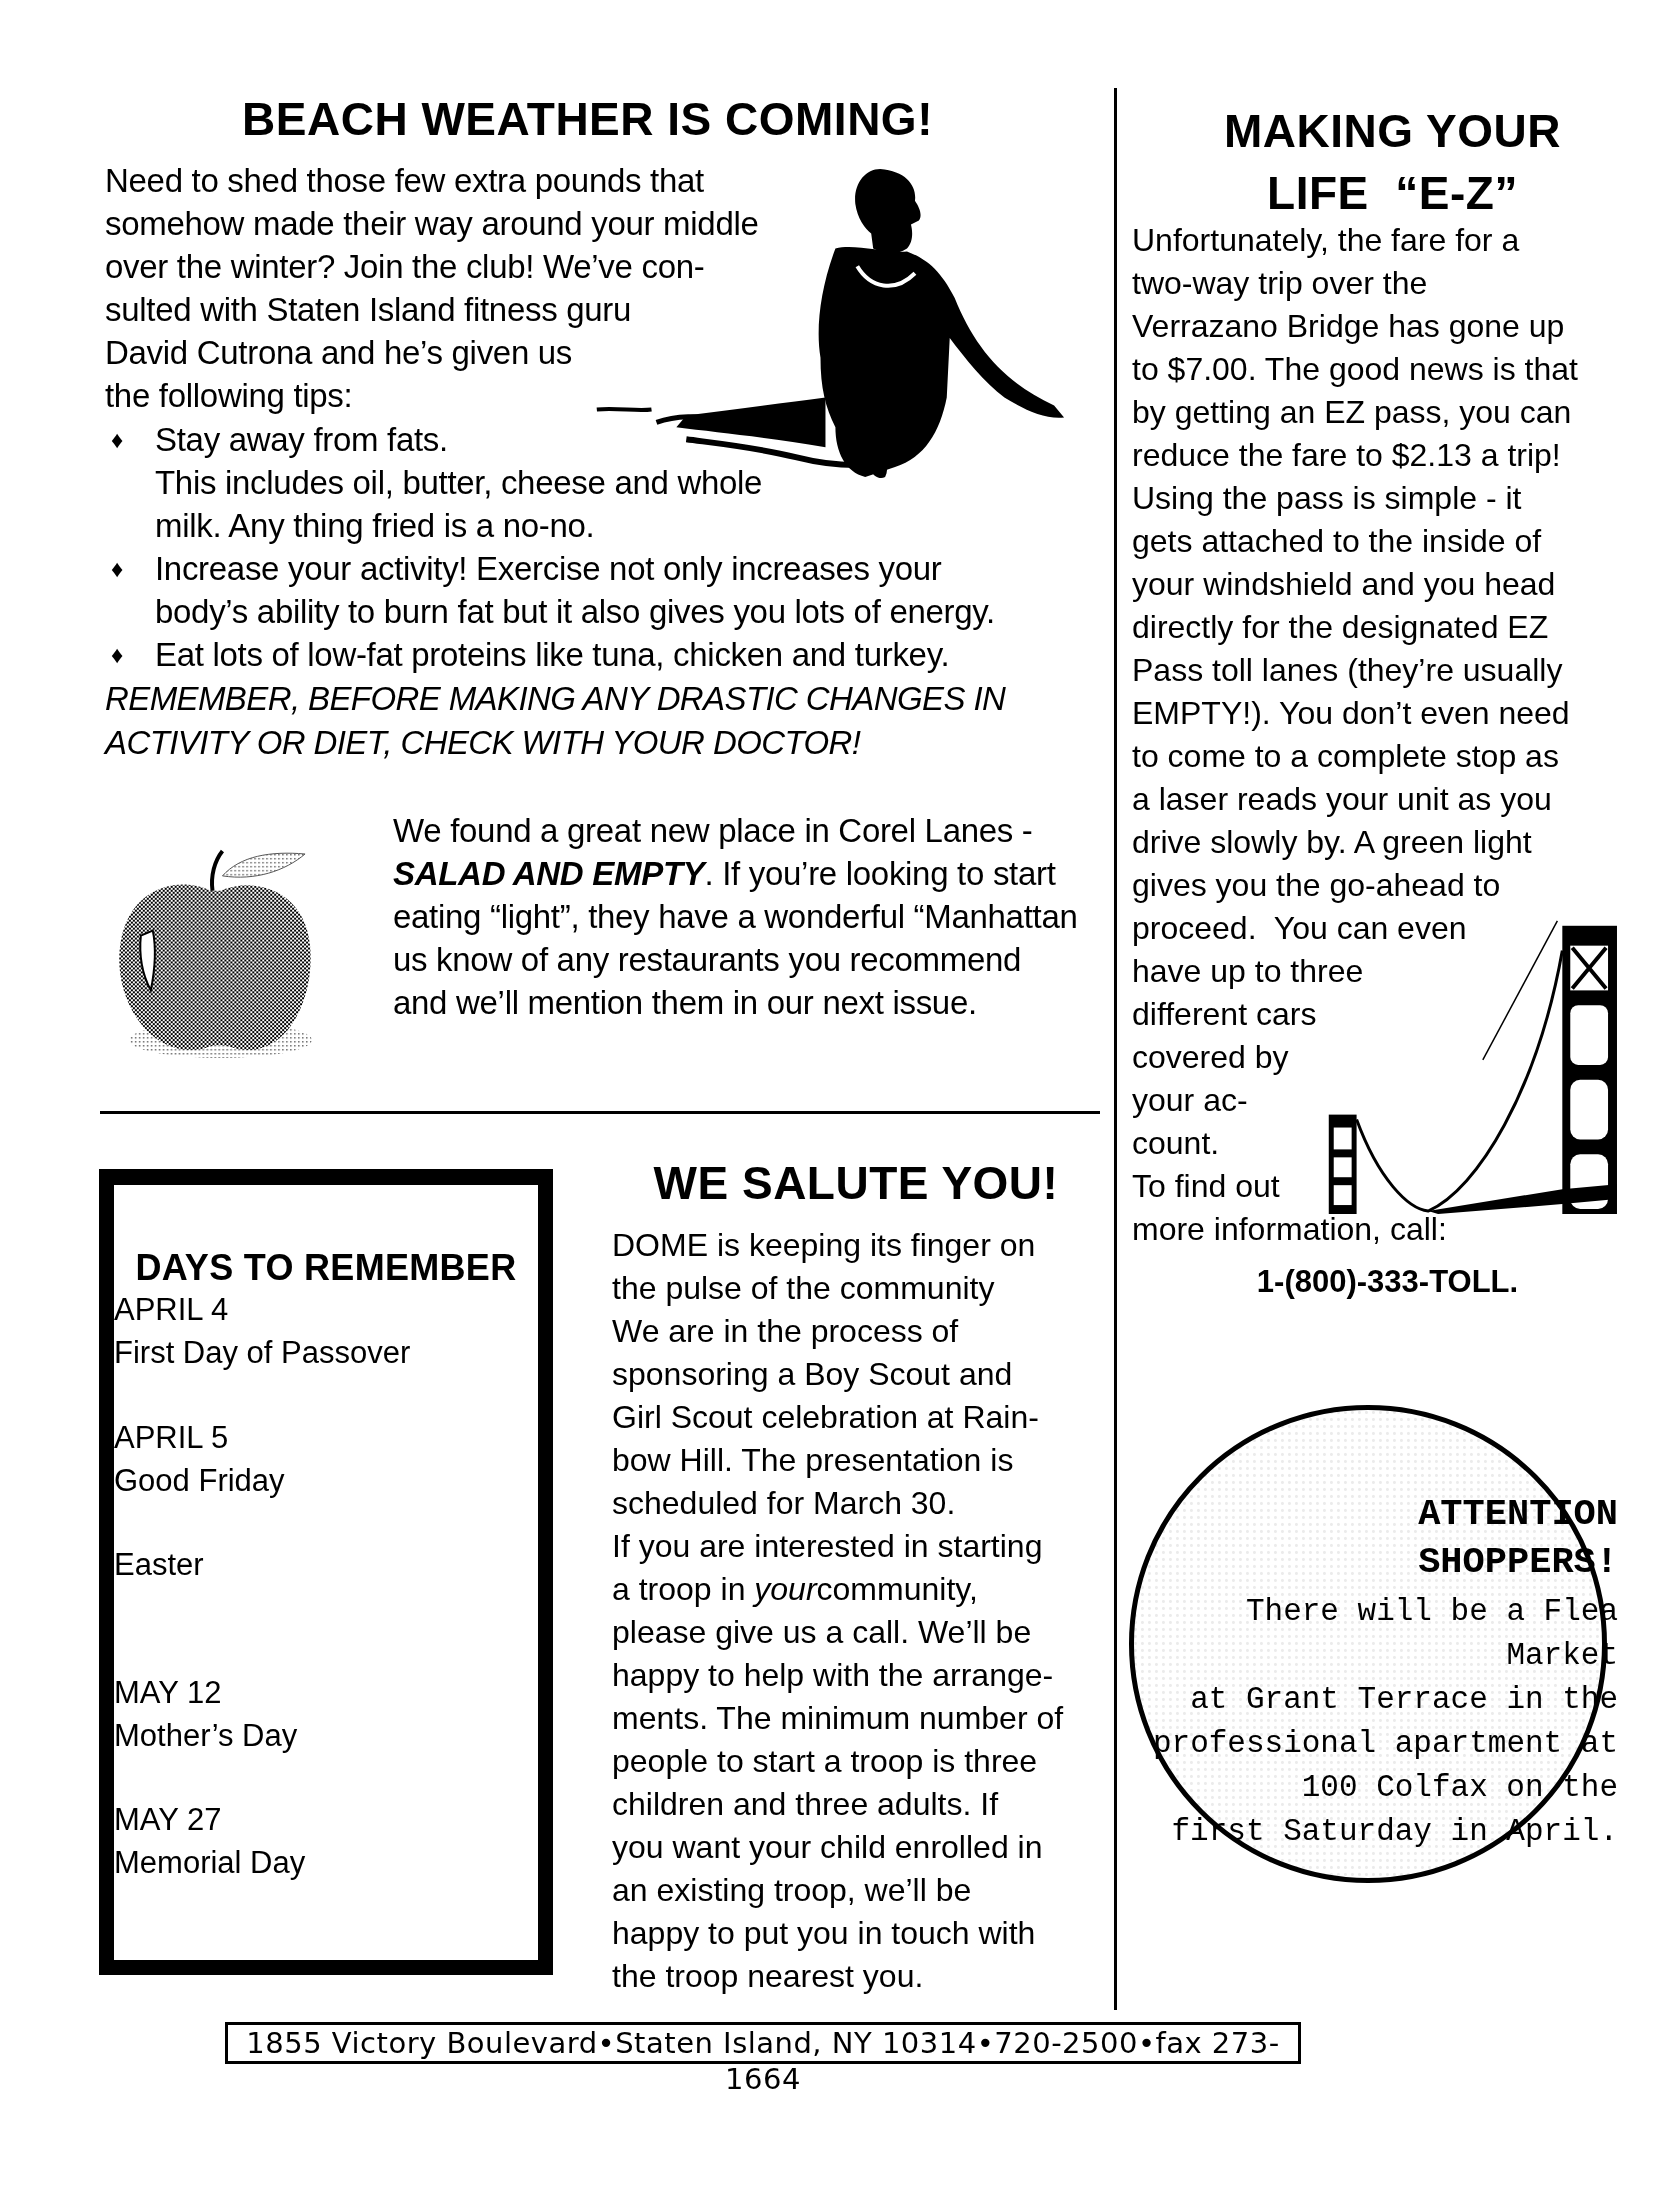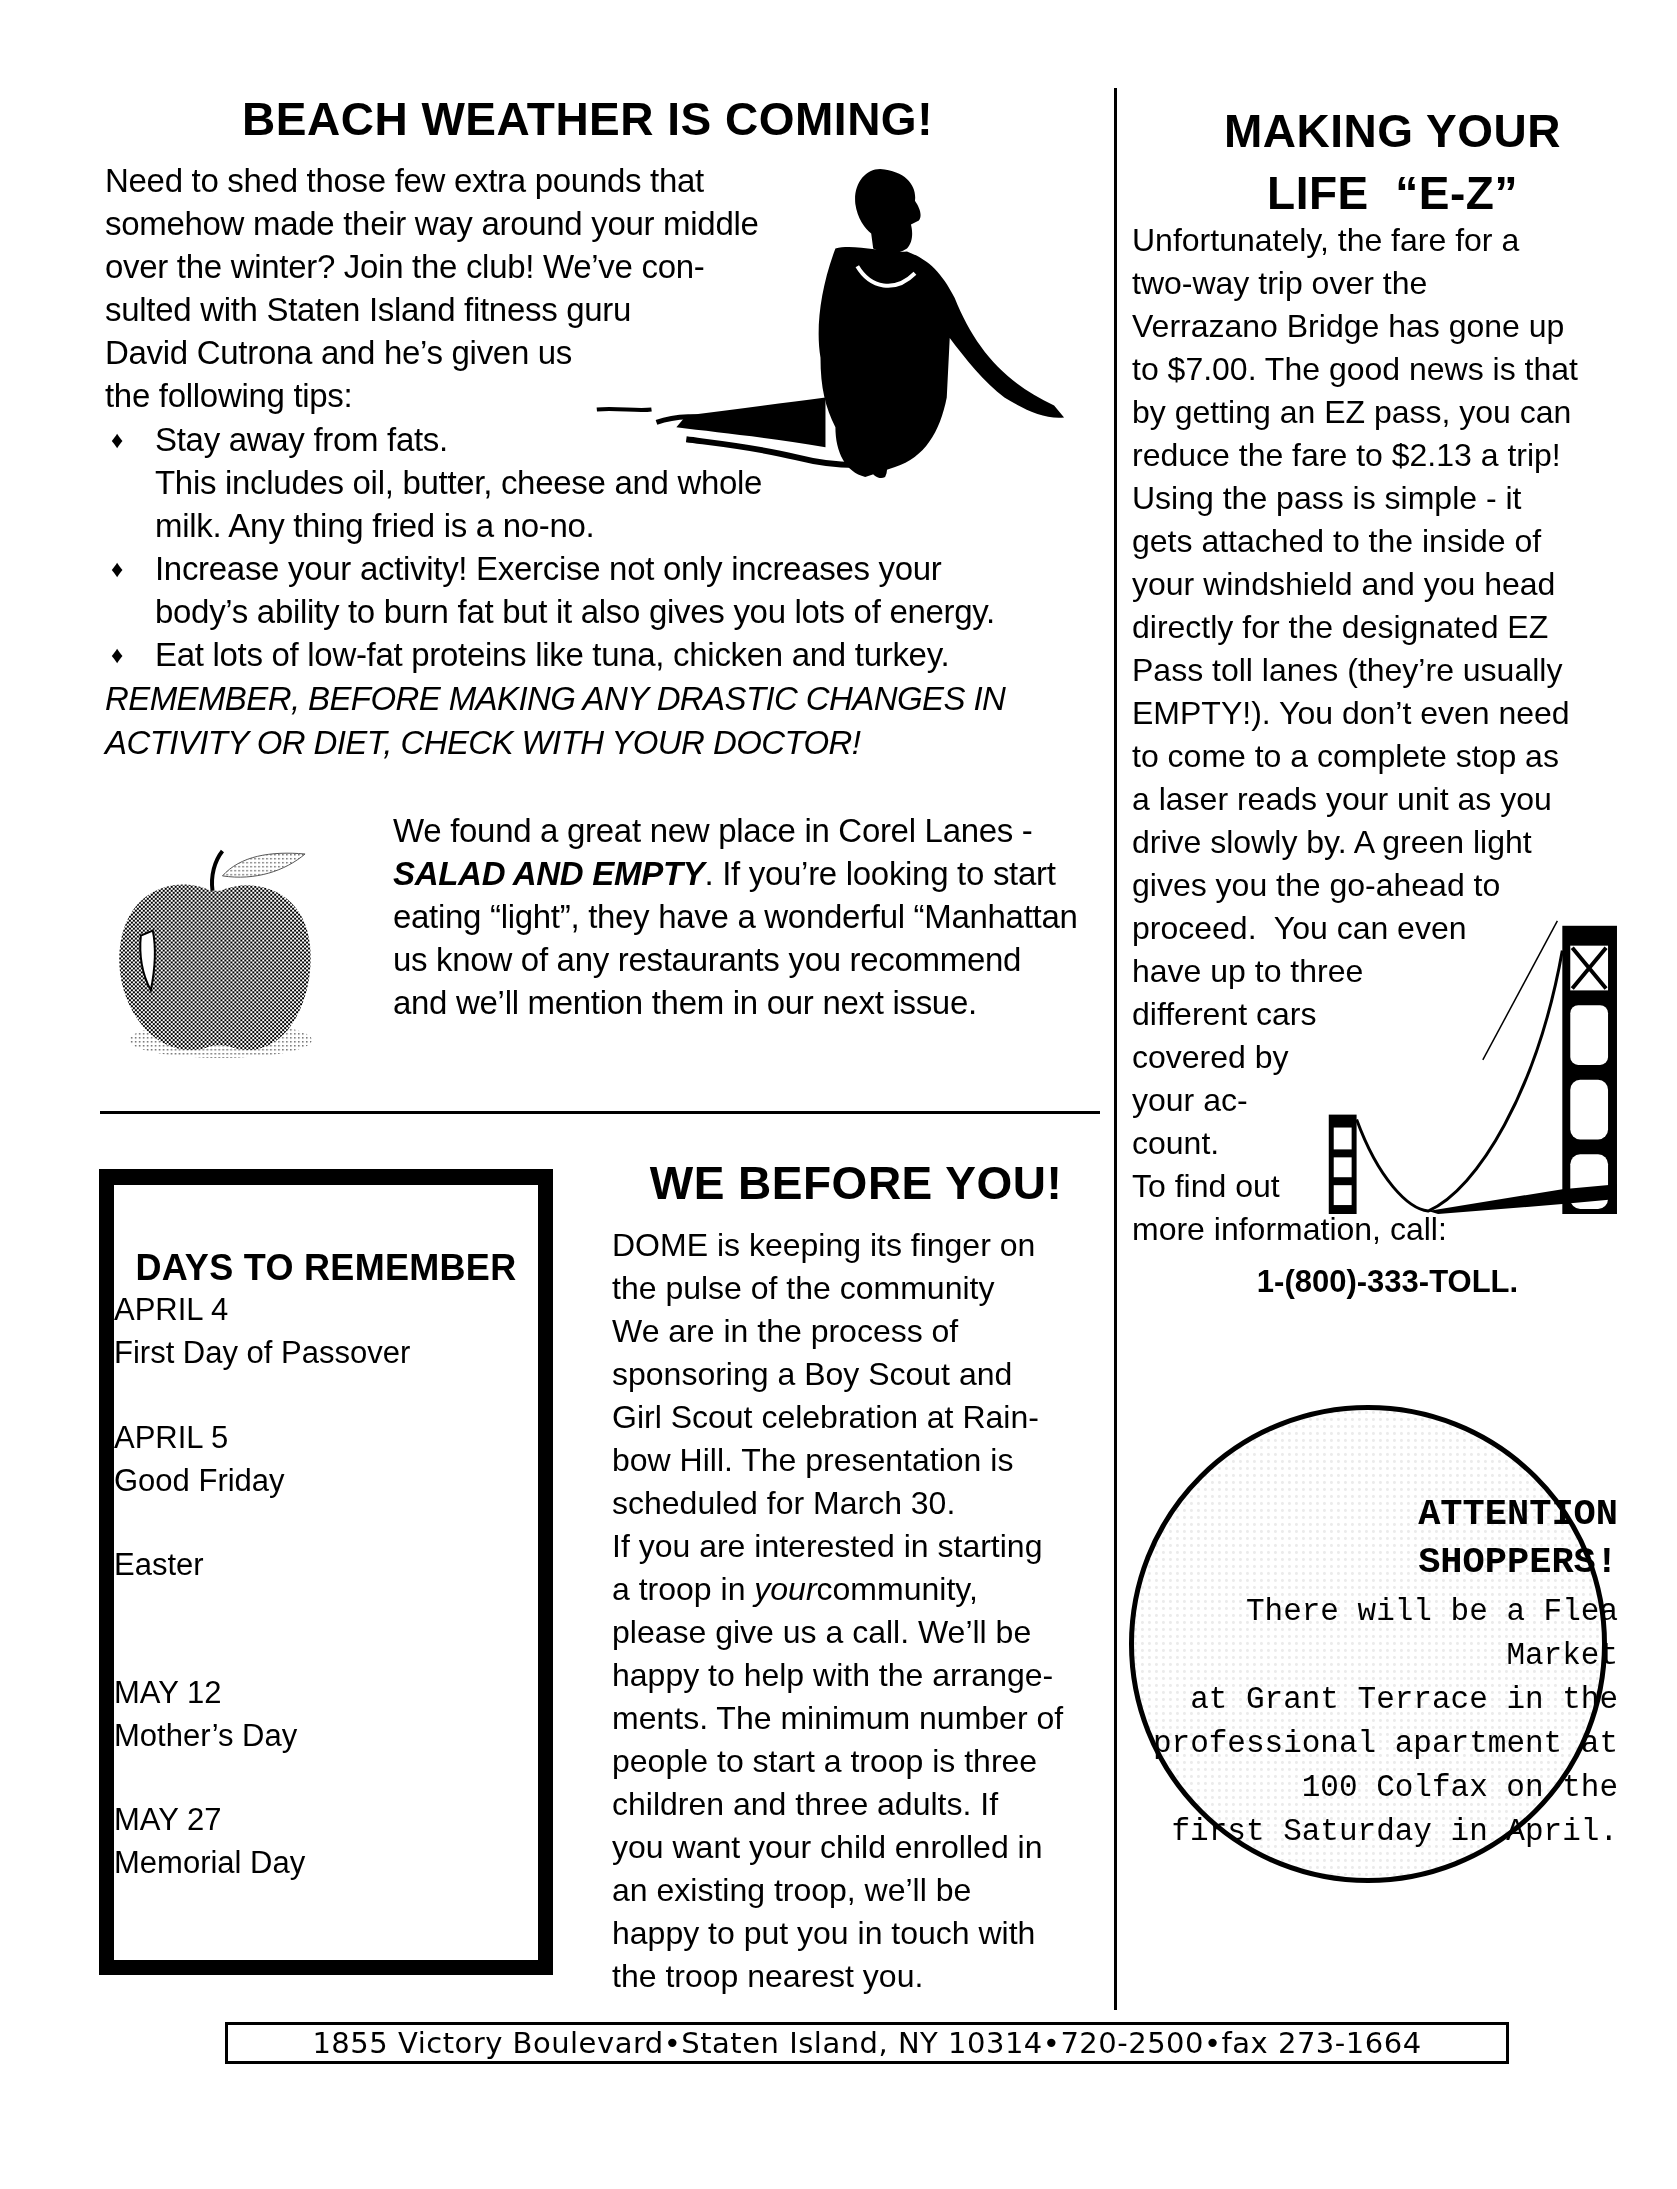--- a/index.html
+++ b/index.html
@@ -42,21 +42,21 @@
   #bridge { left: 1289px; top: 891px; width: 328px; height: 323px; }
 
   
   #attn { left: 1129px; top: 1405px; width: 478px; height: 478px; border: 5px solid #000; border-radius: 50%; box-sizing: border-box;
           background: radial-gradient(circle at 20% 35%, rgba(0,0,0,0.08) 0 1px, transparent 2px) 0 0/7px 7px; }
   #attn-inner { position: absolute; left: 16px; top: 80px; width: 100%; text-align: right; font-family: Liberation Mono, monospace; }
   #attn-title { font-size: 37px; font-weight: bold; line-height: 48px; }
   #attn-text { font-size: 31px; line-height: 44px; margin-top: 4px; }
 
   
-  #footer { left: 225px; top: 2022px; width: 1284px; height: 42px; border: 3px solid #000; box-sizing: border-box; text-align: center;
+  #footer { left: 225px; top: 2022px; width: 1076px; height: 42px; border: 3px solid #000; box-sizing: border-box; text-align: center;
             font-size: 29px; line-height: 36px; letter-spacing: 0.5px; font-family: "DejaVu Sans", sans-serif; font-weight: normal; }
 </style>
 </head>
 <body>
 
 <div id="beach-title" class="abs title">BEACH WEATHER IS COMING!</div>
 
 <div id="beach-intro" class="abs body-text">
   <div>Need to shed those few extra pounds that</div>
   <div>somehow made their way around your middle</div>
@@ -151,21 +151,21 @@
   <div class="day" style="top:486px;">
     <div>MAY 12</div>
     <div>Mother’s Day</div>
   </div>
   <div class="day" style="top:613px;">
     <div>MAY 27</div>
     <div>Memorial Day</div>
   </div>
 </div>
 
-<div id="salute-title" class="abs title">WE BEFORE YOU!</div>
+<div id="salute-title" class="abs title">WE SALUTE YOU!</div>
 <div id="salute-text" class="abs">
   <div>DOME is keeping its finger on</div>
   <div>the pulse of the community</div>
   <div>We are in the process of</div>
   <div>sponsoring a Boy Scout and</div>
   <div>Girl Scout celebration at Rain-</div>
   <div>bow Hill. The presentation is</div>
   <div>scheduled for March 30.</div>
   <div>If you are interested in starting</div>
   <div><span>a troop in </span><i>your</i><span>community,</span></div>

